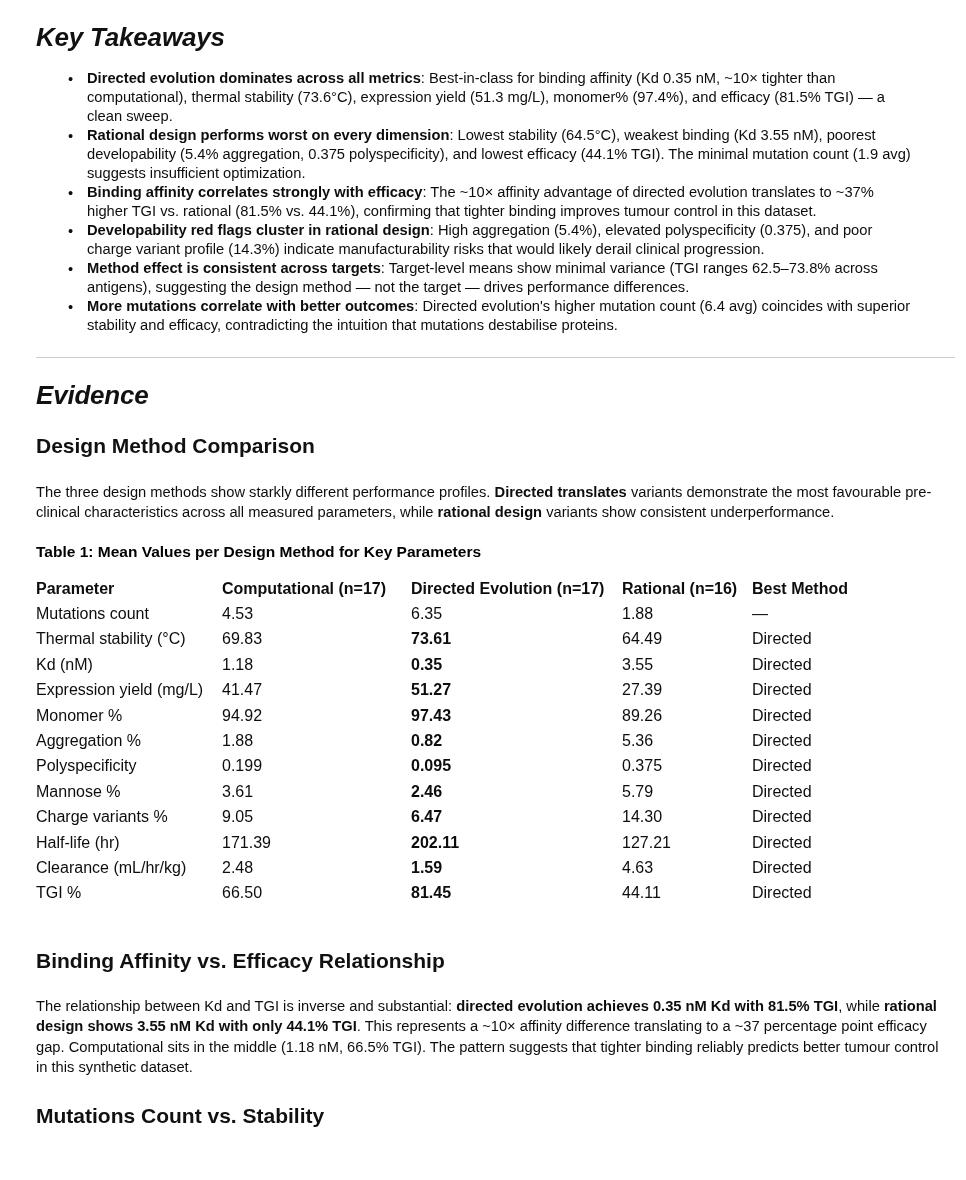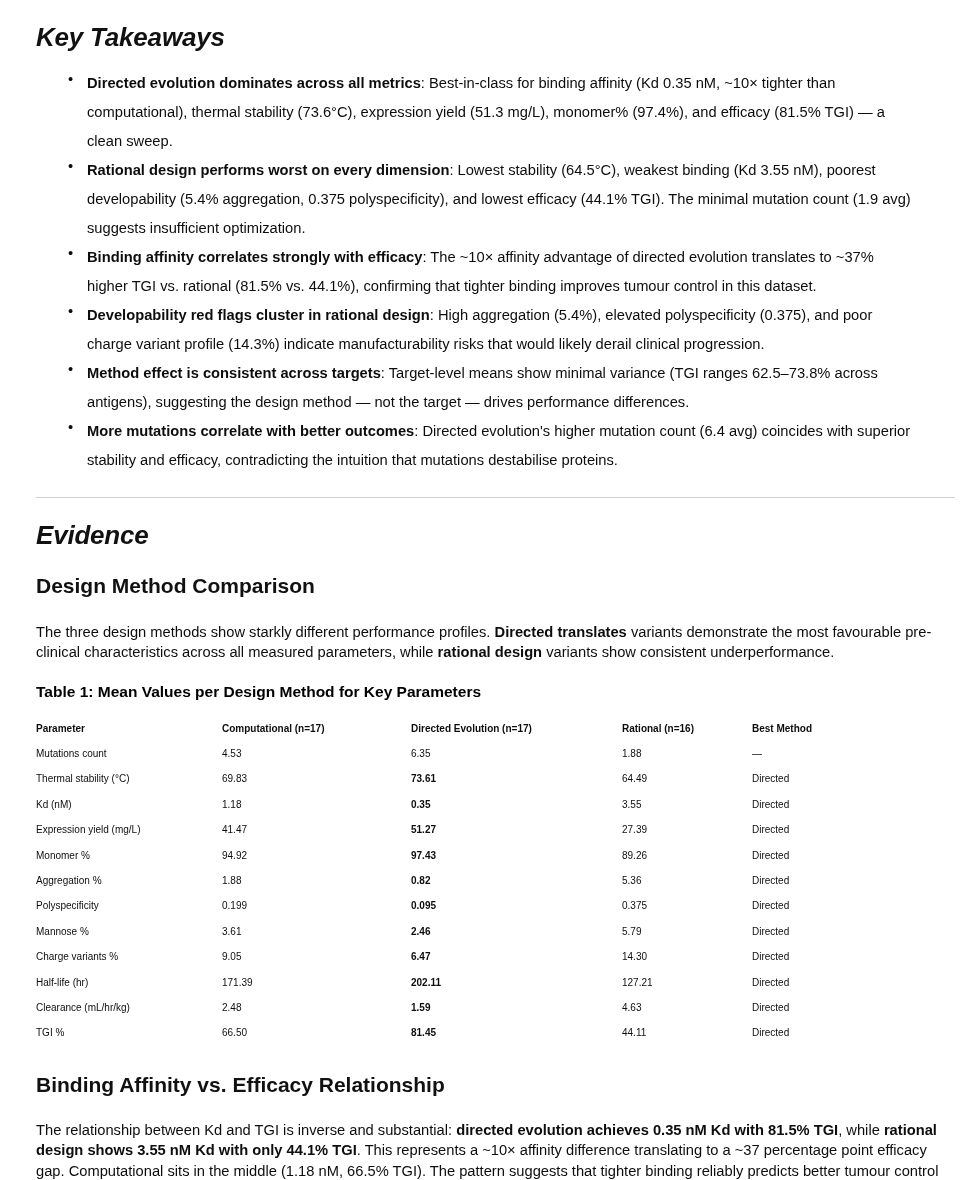--- a/index.html
+++ b/index.html
@@ -46,21 +46,21 @@
   }
 
   ul.takeaways {
     margin: 16px 0 0 0;
     padding: 0 0 0 32px;
     list-style: none;
   }
   ul.takeaways > li {
     position: relative;
     font-size: 14.7px;
-    line-height: 29px;
+    line-height: 19px;
     margin: 0 0 0 0;
     padding: 0 24px 0 19px;
     text-align: left;
   }
   ul.takeaways > li::before {
     content: "\2022";
     position: absolute;
     left: 0;
     top: 0;
     font-size: 14.7px;
@@ -81,22 +81,22 @@
     line-height: 20.3px;
     margin: 0;
     max-width: 908px;
   }
   .spacer-20 { height: 20px; }
   .spacer-22 { height: 22px; }
   .spacer-26 { height: 26px; }
 
   table.data-table {
     border-collapse: collapse;
-    font-size: 10px;
-    margin: 14px 0 0 0;
+    font-size: 16px;
+    margin: 14px 0 16px 0;
     table-layout: fixed;
     width: 890px;
   }
   table.data-table th,
   table.data-table td {
     padding: 0;
     height: 25.4px;
     line-height: 25.4px;
     vertical-align: middle;
     text-align: left;

